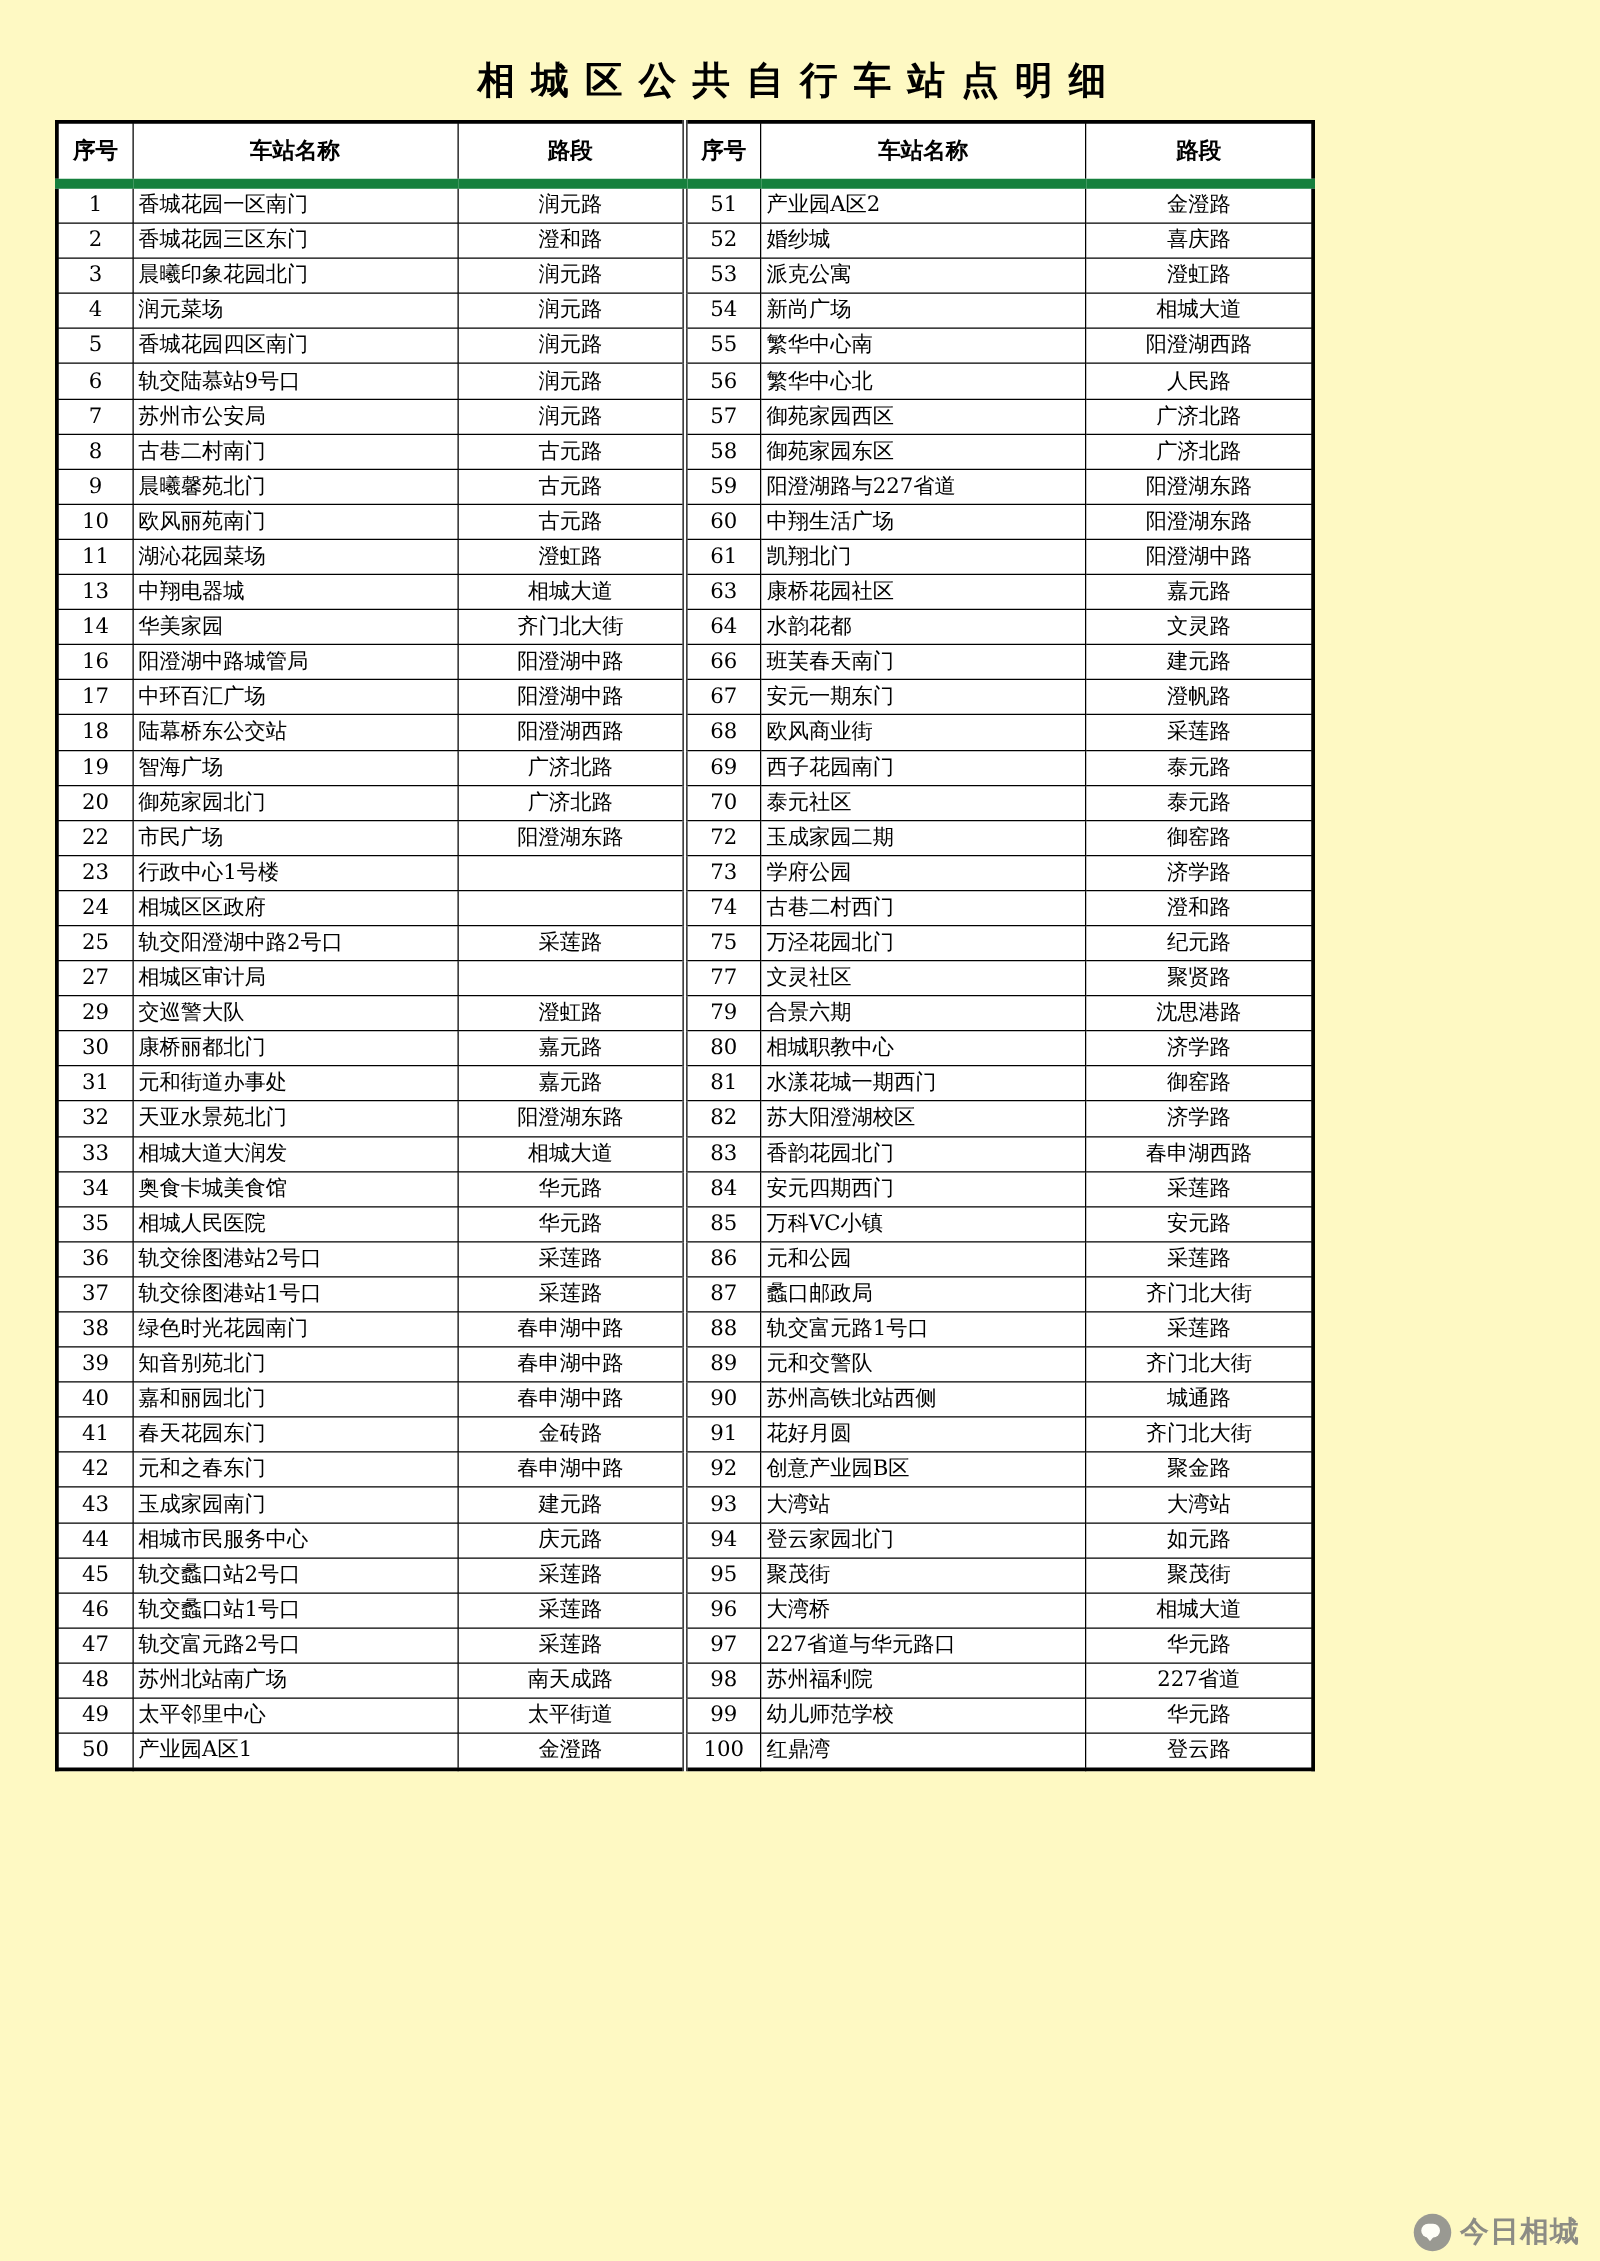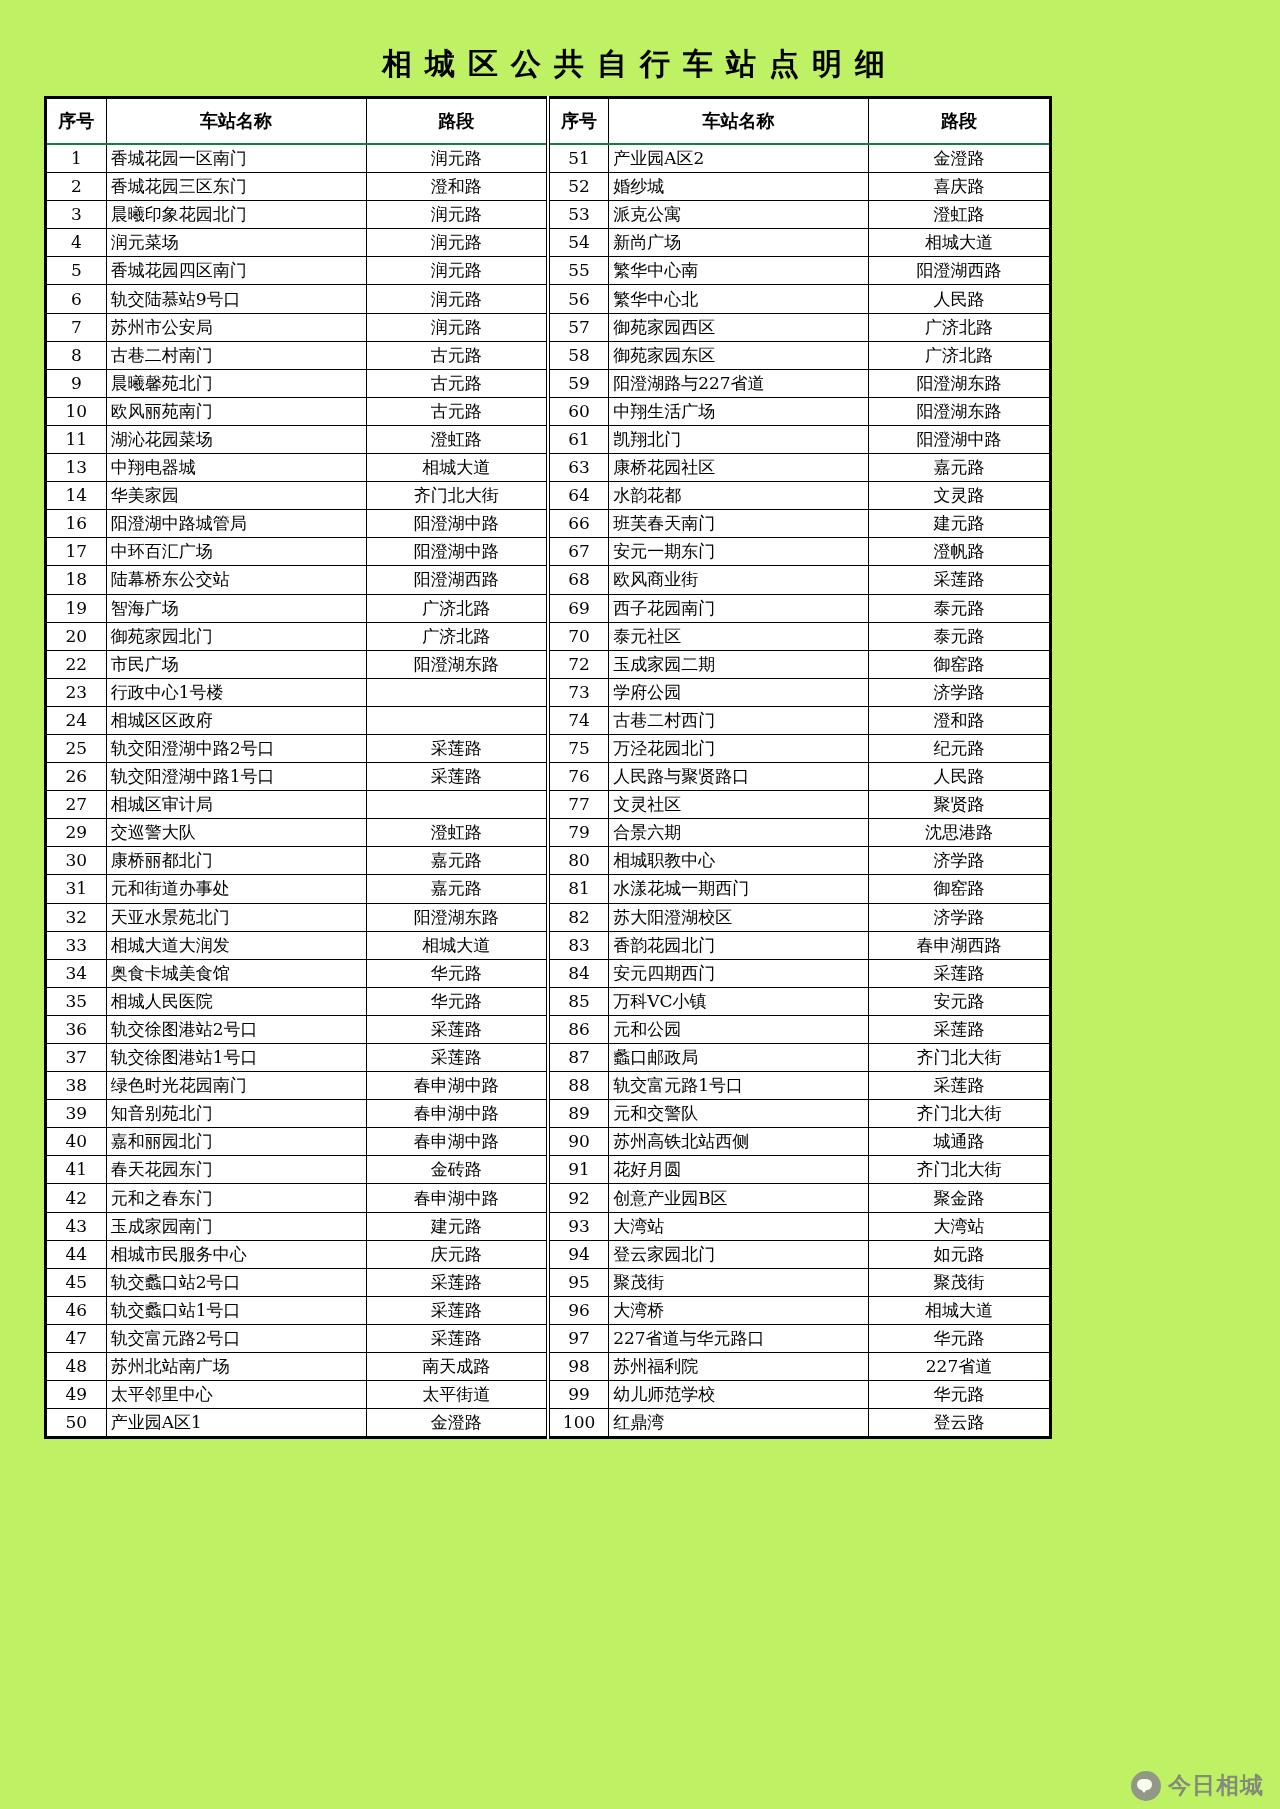--- a/index.html
+++ b/index.html
@@ -9,21 +9,21 @@
   body {
     width: 1280px; height: 1809px;
     font-family: "DejaVu Sans", "Liberation Sans", sans-serif;
     color: #0a0a0a;
     position: relative;
     overflow: hidden;
   }
   #page {
     width: 1280px; height: 1809px;
     position: relative;
-    background: #bef264;
+    background: #fef9c3;
   }
   #doc-title {
     text-align: center;
     font-size: 30px;
     font-weight: 700;
     letter-spacing: 13px;
     padding-top: 44px;
     padding-bottom: 10px;
     font-family: "DejaVu Serif", "Liberation Serif", serif;
     color: #000;
@@ -55,21 +55,21 @@
     font-weight: 400;
     color: #000;
     overflow: hidden;
     white-space: nowrap;
   }
   table.sheet thead th {
     font-weight: 700;
     font-size: 18px;
     height: 44px;
     text-align: center;
-    border-bottom: 2px solid #15803d;
+    border-bottom: 8px solid #15803d;
   }
   td.seq { text-align: center; font-size: 16px; }
   td.name { text-align: left; padding-left: 8px; }
   td.road { text-align: center; }
   
   table.sheet col.c-road.left-last { }
   td.road.divider-right, th.road.divider-right { border-right: 4px double #000; }
   td.seq.divider-left, th.seq.divider-left { border-left: 1px solid #000; }
 
   #watermark {
@@ -311,28 +311,20 @@
           </tr>
           <tr>
             <td class="seq">25</td>
             <td class="name">轨交阳澄湖中路2号口</td>
             <td class="road divider-right">采莲路</td>
             <td class="seq divider-left">75</td>
             <td class="name">万泾花园北门</td>
             <td class="road">纪元路</td>
           </tr>
           <tr>
-            <td class="seq">26</td>
-            <td class="name">轨交阳澄湖中路1号口</td>
-            <td class="road divider-right">采莲路</td>
-            <td class="seq divider-left">76</td>
-            <td class="name">人民路与聚贤路口</td>
-            <td class="road">人民路</td>
-          </tr>
-          <tr>
             <td class="seq">27</td>
             <td class="name">相城区审计局</td>
             <td class="road divider-right"></td>
             <td class="seq divider-left">77</td>
             <td class="name">文灵社区</td>
             <td class="road">聚贤路</td>
           </tr>
           <tr>
             <td class="seq">29</td>
             <td class="name">交巡警大队</td>

